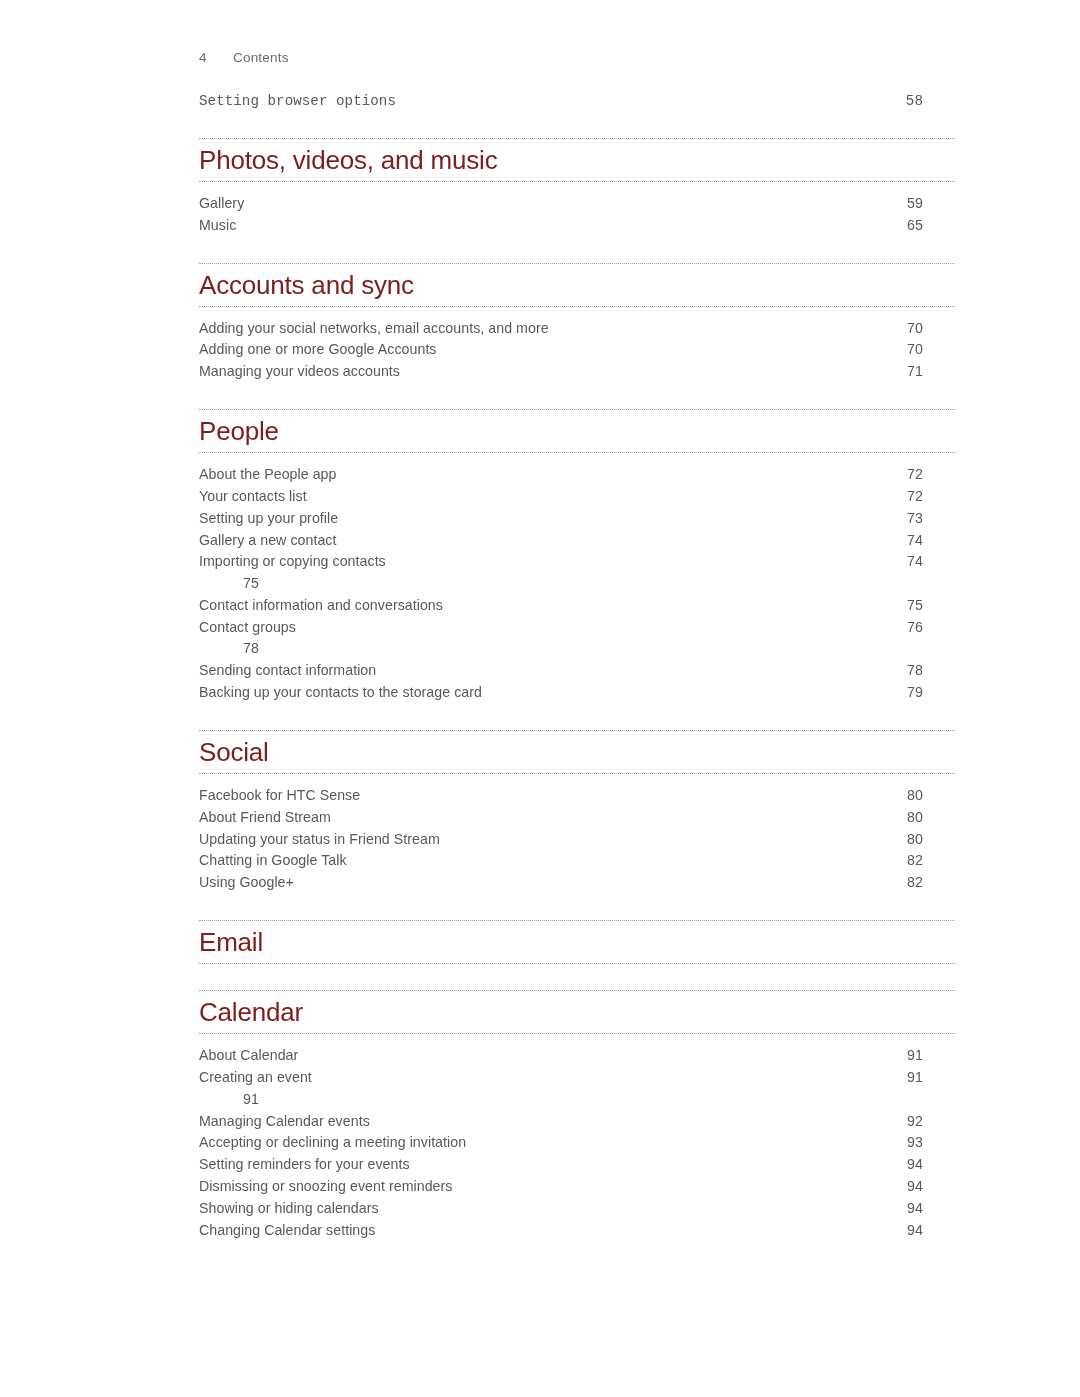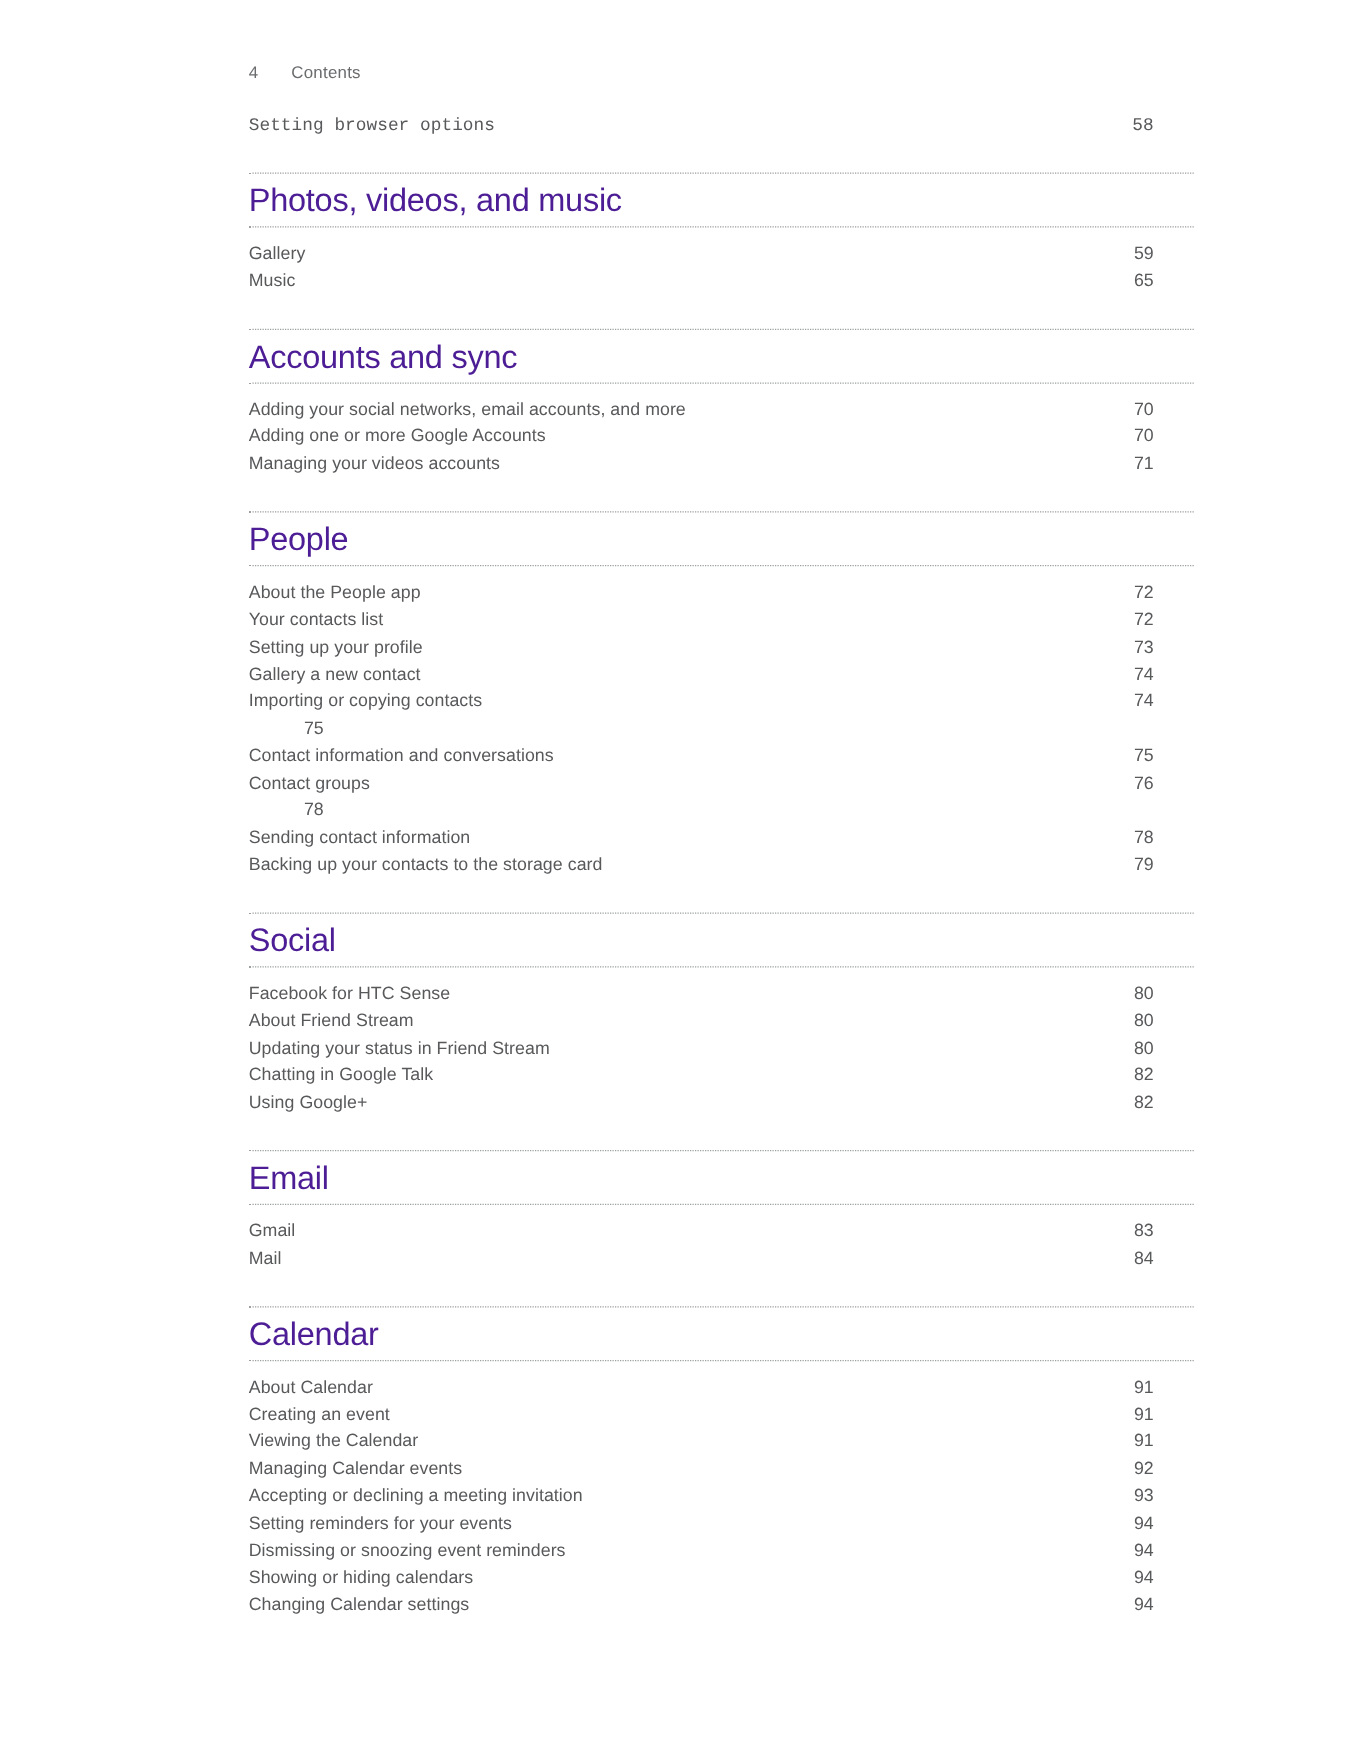--- a/index.html
+++ b/index.html
@@ -56,21 +56,21 @@
   .rule {
     height: 0;
     border-top: 1px dotted #9c9e9f;
     line-height: 0;
     font-size: 0;
   }
 
   .section-title {
     font-size: 26px;
     font-weight: normal;
-    color: #4c1d95;
+    color: #7f1d1d;
     letter-spacing: -0.2px;
     margin: 0;
     padding: 7px 0 6px 0;
     line-height: 1.12;
   }
 
   
   .entries {
     padding-top: 11px;
   }
@@ -218,46 +218,35 @@
             <div class="entry">
               <span class="entry-label">Using Google+</span>
               <span class="entry-page">82</span>
             </div>
           </div>
         </div>
         <div class="section">
           <div class="rule"></div>
           <h2 class="section-title">Email</h2>
           <div class="rule"></div>
-          <div class="entries">
-            <div class="entry">
-              <span class="entry-label">Gmail</span>
-              <span class="entry-page">83</span>
-            </div>
-            <div class="entry">
-              <span class="entry-label">Mail</span>
-              <span class="entry-page">84</span>
-            </div>
-          </div>
         </div>
         <div class="section">
           <div class="rule"></div>
           <h2 class="section-title">Calendar</h2>
           <div class="rule"></div>
           <div class="entries">
             <div class="entry">
               <span class="entry-label">About Calendar</span>
               <span class="entry-page">91</span>
             </div>
             <div class="entry">
               <span class="entry-label">Creating an event</span>
               <span class="entry-page">91</span>
             </div>
             <div class="entry">
-              <span class="entry-label">Viewing the Calendar</span>
               <span class="entry-page">91</span>
             </div>
             <div class="entry">
               <span class="entry-label">Managing Calendar events</span>
               <span class="entry-page">92</span>
             </div>
             <div class="entry">
               <span class="entry-label">Accepting or declining a meeting invitation</span>
               <span class="entry-page">93</span>
             </div>

